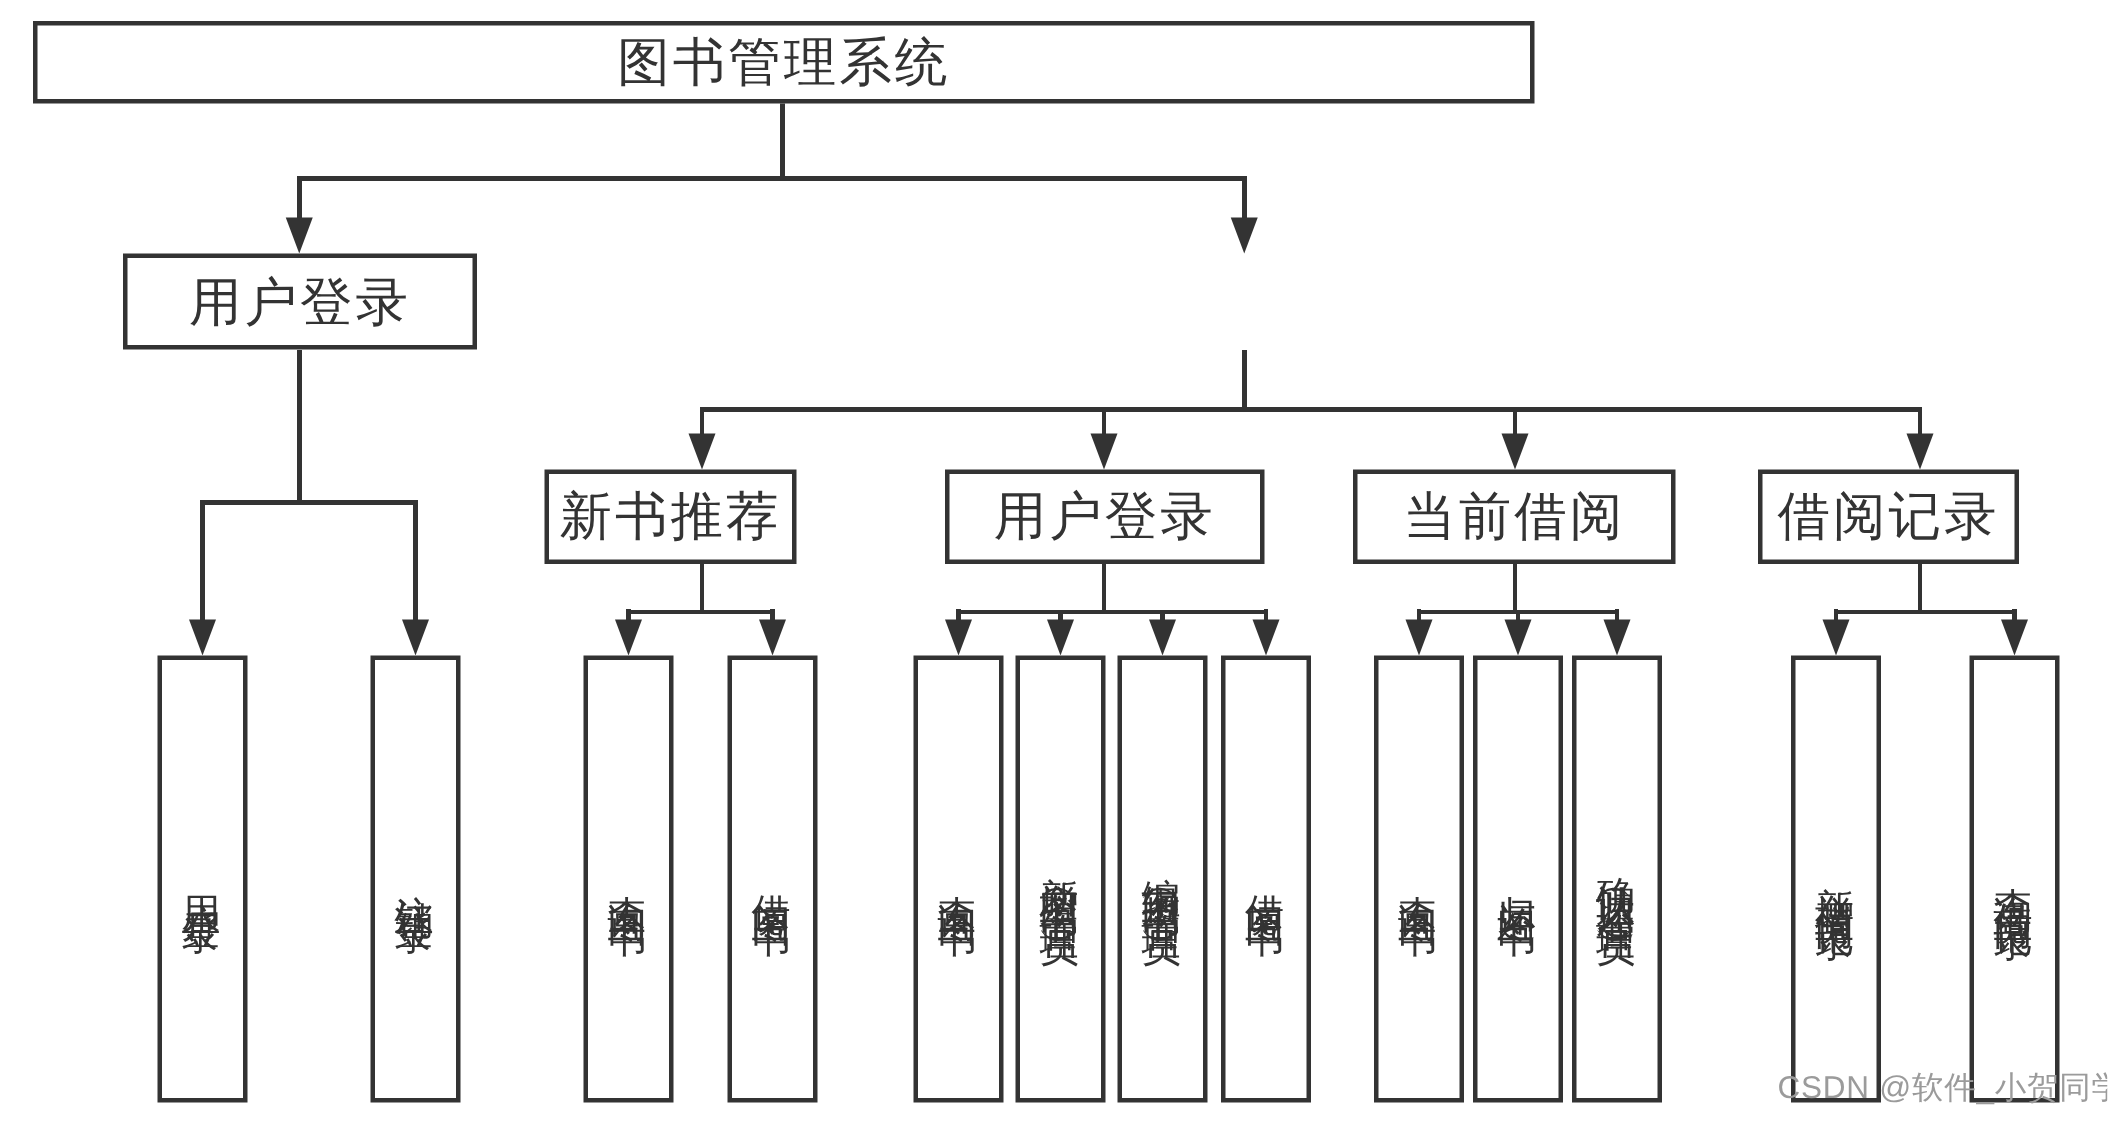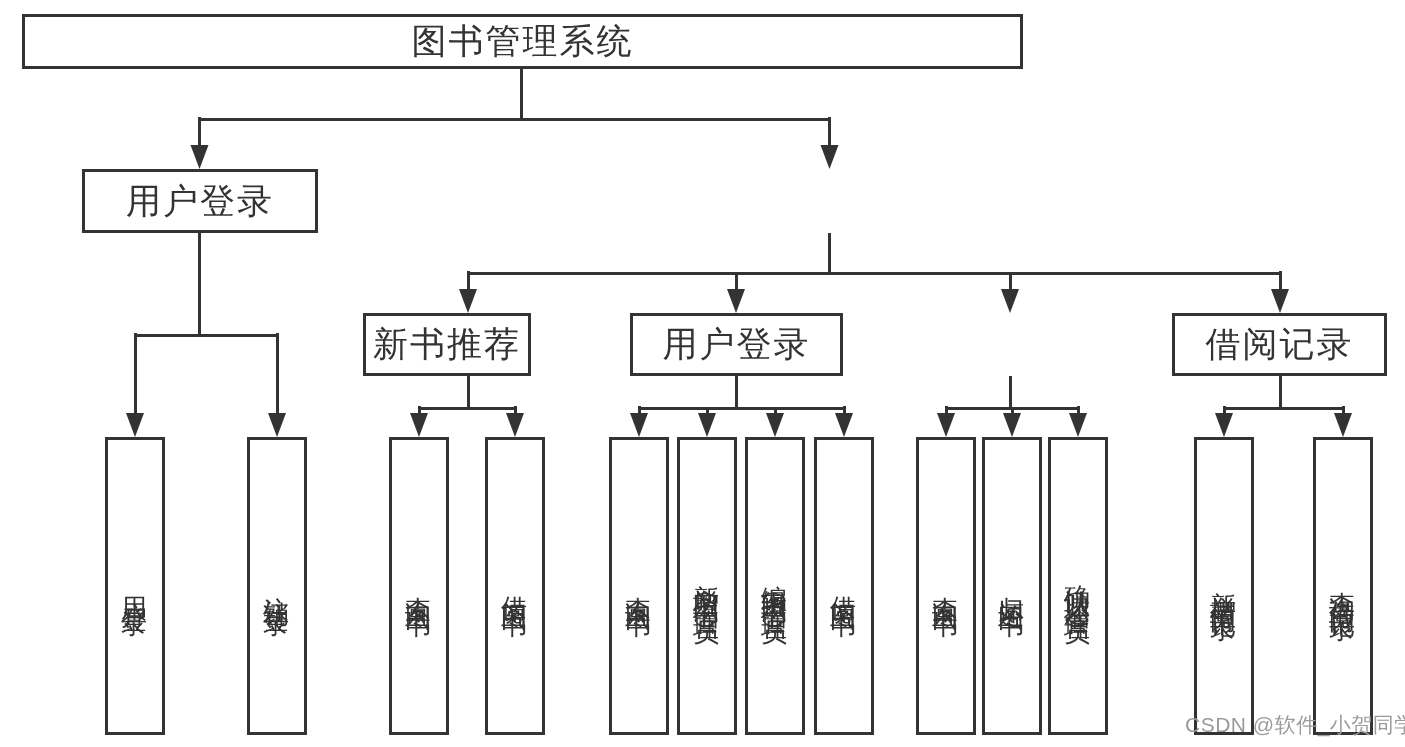--- a/index.html
+++ b/index.html
@@ -116,21 +116,24 @@
   <div class="node hnode l2-node" style="left:82px">
     <span class="hlbl">用户登录</span>
   </div>
 
   <div class="node hnode l3-node" style="left:363px;width:168px">
     <span class="hlbl">新书推荐</span>
   </div>
   <div class="node hnode l3-node" style="left:630px;width:213px">
     <span class="hlbl">用户登录</span>
   </div>
-  <div class="node hnode l3-node" style="left:1172px;width:215px">
+  <div class="node hnode l3-node" style="left:902px;width:215px">
+    <span class="hlbl">当前借阅</span>
+  </div>
+  <div class="node hnode l3-node" style="left:1172px;width:174px">
     <span class="hlbl">借阅记录</span>
   </div>
 
   <div class="node leaf" style="left:105px">
     <span class="vlbl">用户登录</span>
   </div>
   <div class="node leaf" style="left:247px">
     <span class="vlbl">注销登录</span>
   </div>
 

